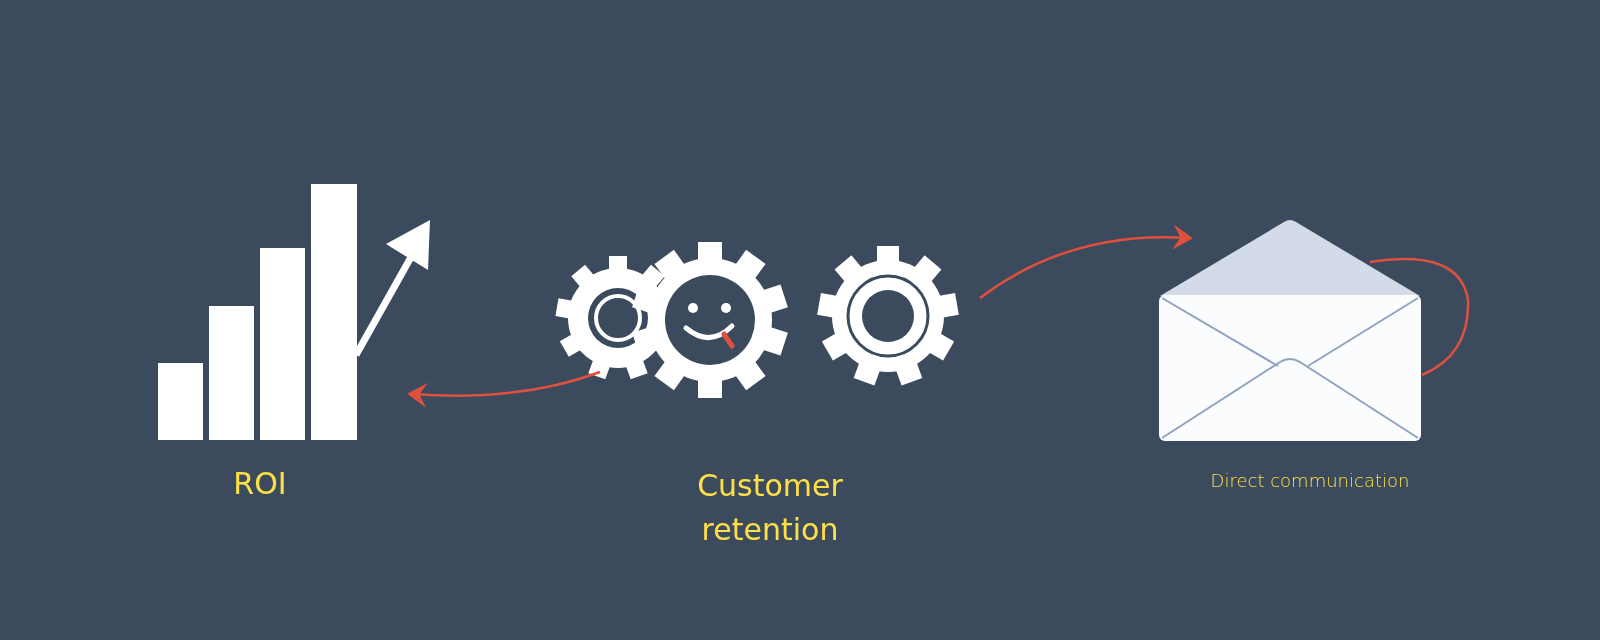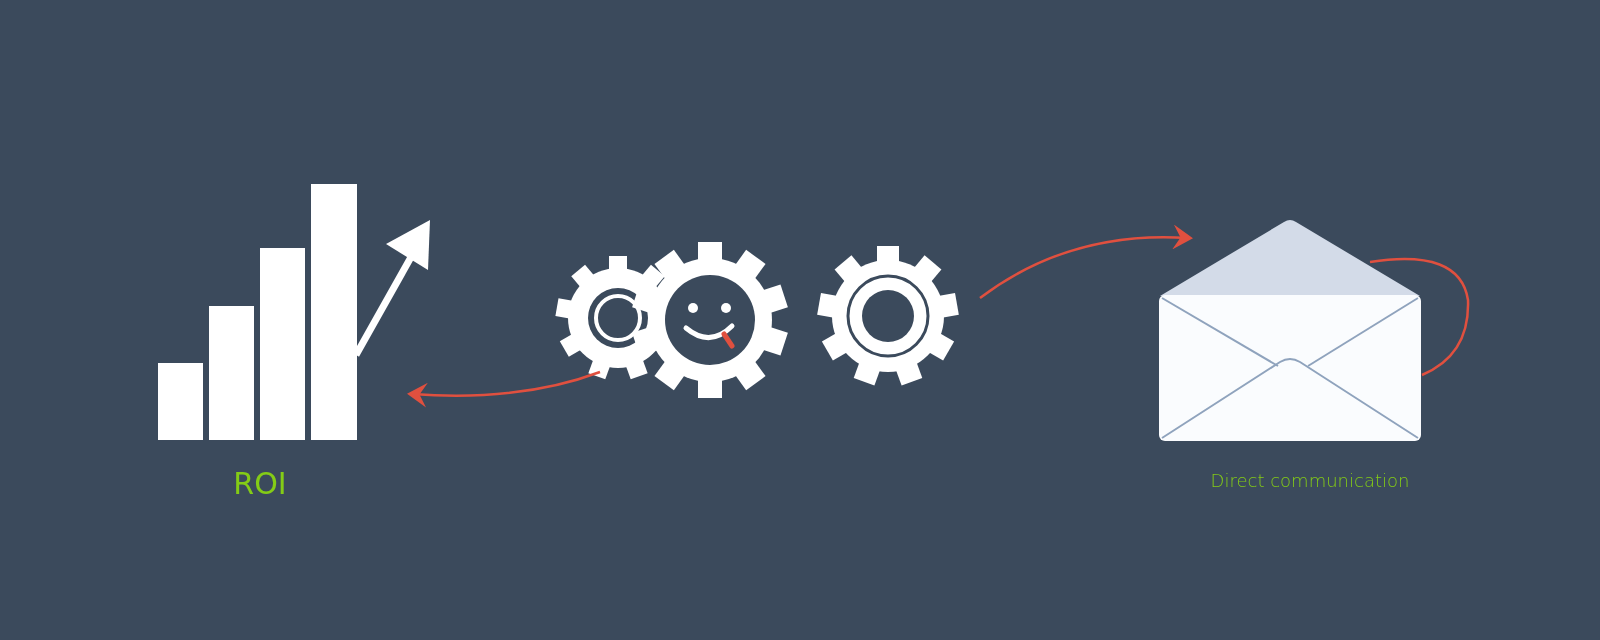--- a/index.html
+++ b/index.html
@@ -1,18 +1,18 @@
 <!DOCTYPE html>
 <html><head>
   <meta charset="utf-8">
   <style>
     html, body { margin:0; padding:0; }
     body { width:1600px; height:640px; background:#3b4a5c; overflow:hidden; position:relative; font-family:"DejaVu Sans", sans-serif; }
     svg.canvas { position:absolute; left:0; top:0; }
-    .label { position:absolute; color:#84cc16; text-align:center; }
+    .label { position:absolute; color:#fde047; text-align:center; }
     .roi { left:180px; top:466px; width:160px; font-size:30px; }
     .cust { left:630px; top:464px; width:280px; font-size:30px; line-height:44px; }
     .direct { left:1140px; top:470px; width:340px; font-size:18px; font-weight:300; }
   </style>
 </head>
 <body>
 
 <svg class="canvas" width="1600" height="640" viewBox="0 0 1600 640">
   <defs>
     <marker id="ah" markerWidth="10" markerHeight="10" refX="6" refY="5" orient="auto">
@@ -96,14 +96,16 @@
     <path d="M1162,438 L1280,362 Q1290,356 1300,362 L1418,438" fill="none" stroke="#8fa3bd" stroke-width="2"></path>
   </g>
 
   <path d="M600,372 Q520,402 412,394" fill="none" stroke="#e0503f" stroke-width="2.5" marker-end="url(#ah)"></path>
   <path d="M980,298 Q1070,230 1188,238" fill="none" stroke="#e0503f" stroke-width="2.5" marker-end="url(#ah)"></path>
   <path d="M1370,262 Q1460,248 1468,300 Q1470,355 1422,375" fill="none" stroke="#e0503f" stroke-width="2.5"></path>
 </svg>
 
 <div class="label roi">ROI</div>
 <div class="label cust">
+  <div>Customer</div>
+  <div>retention</div>
 </div>
 <div class="label direct">Direct communication</div>
 
 </body></html>

